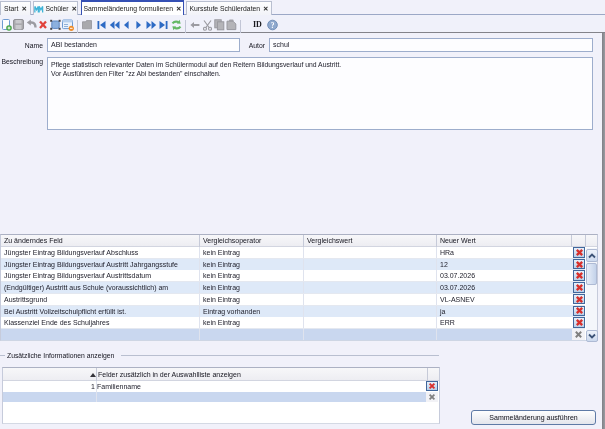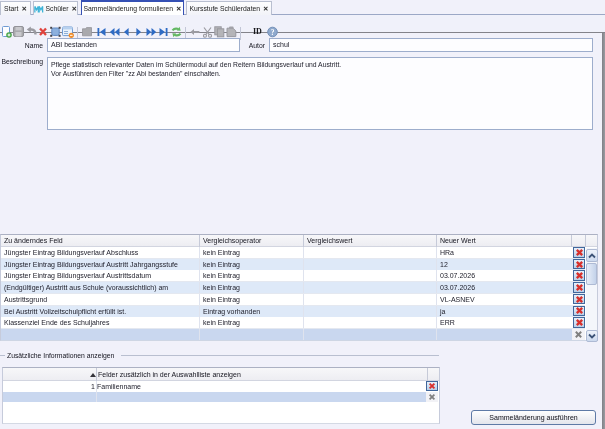--- a/index.html
+++ b/index.html
@@ -43,21 +43,21 @@
 
 <div class="abs tabbar"></div>
 <div class="tab" style="left:0; width:31px;">Start<span class="x">✕</span></div>
 <div class="tab" style="left:33px; width:45px;"><svg width="11" height="10" viewBox="0 0 11 10" style="margin-right:2px">
       <path d="M1 9 L1 2 L3 6 L5 2 L5 9 M6 9 L6 2 L8 6 L10 2 L10 9" stroke="#3fb4d8" stroke-width="1.5" fill="none"></path>
     </svg>Schüler<span class="x">✕</span></div>
 <div class="tab active" style="left:81px; width:103px;">Sammeländerung formulieren<span class="x">✕</span></div>
 <div class="tab" style="left:186px; width:86px;">Kursstufe Schülerdaten<span class="x">✕</span></div>
 
 <div class="abs toolbar"></div>
-<div class="abs" id="icons" style="left:0; top:25px; width:605px; height:14px;">
+<div class="abs" id="icons" style="left:0; top:18px; width:605px; height:14px;">
     <svg style="position:absolute; left:1.5px; top:1px;" width="10" height="12" viewBox="0 0 10 12">
       <rect x="0.5" y="0.5" width="7" height="10" rx="1" fill="#fdfdff" stroke="#6f9bd2"></rect>
       <circle cx="7" cy="9" r="2.8" fill="#47a647"></circle>
       <path d="M7 7.6 V10.4 M5.6 9 H8.4" stroke="#fff" stroke-width="1"></path>
     </svg>
     <svg style="position:absolute; left:13px; top:1px;" width="11" height="12" viewBox="0 0 11 12">
       <rect x="0.5" y="0.5" width="10" height="10" rx="1.5" fill="#a9a9ad" stroke="#939399"></rect>
       <rect x="2.5" y="1" width="6" height="3.4" fill="#c9c9cd"></rect>
       <rect x="2.5" y="6" width="6" height="4.4" fill="#c9c9cd"></rect>
     </svg>

